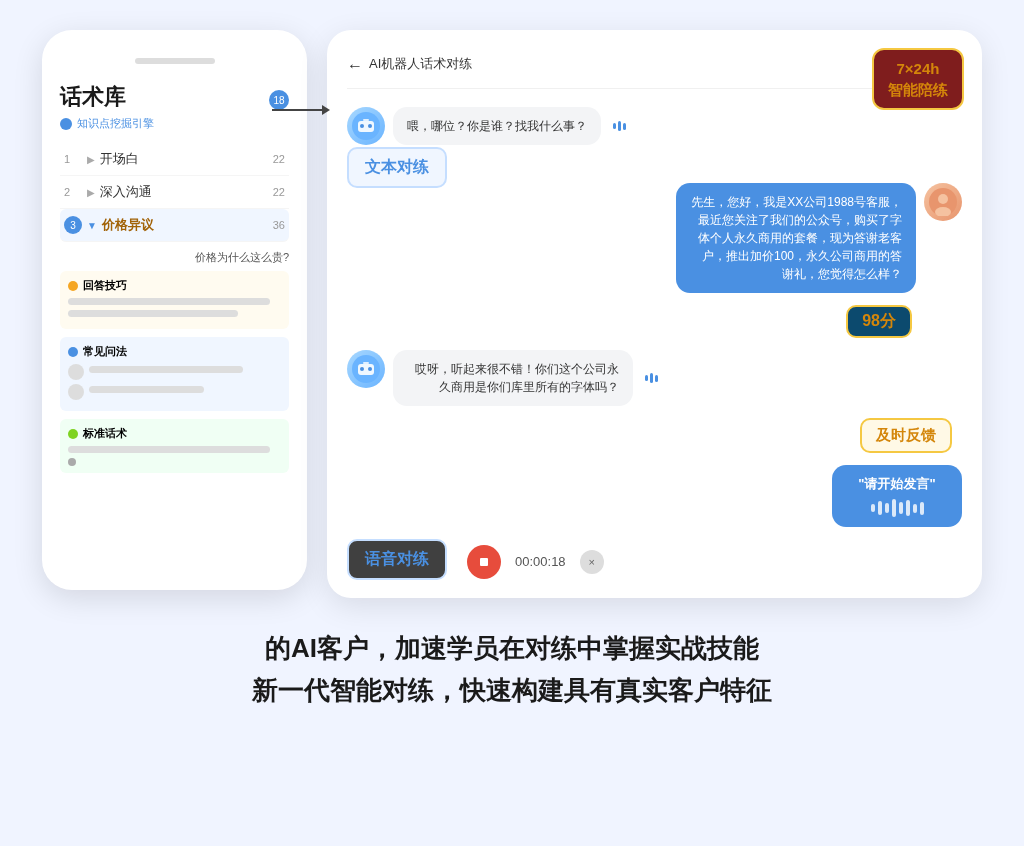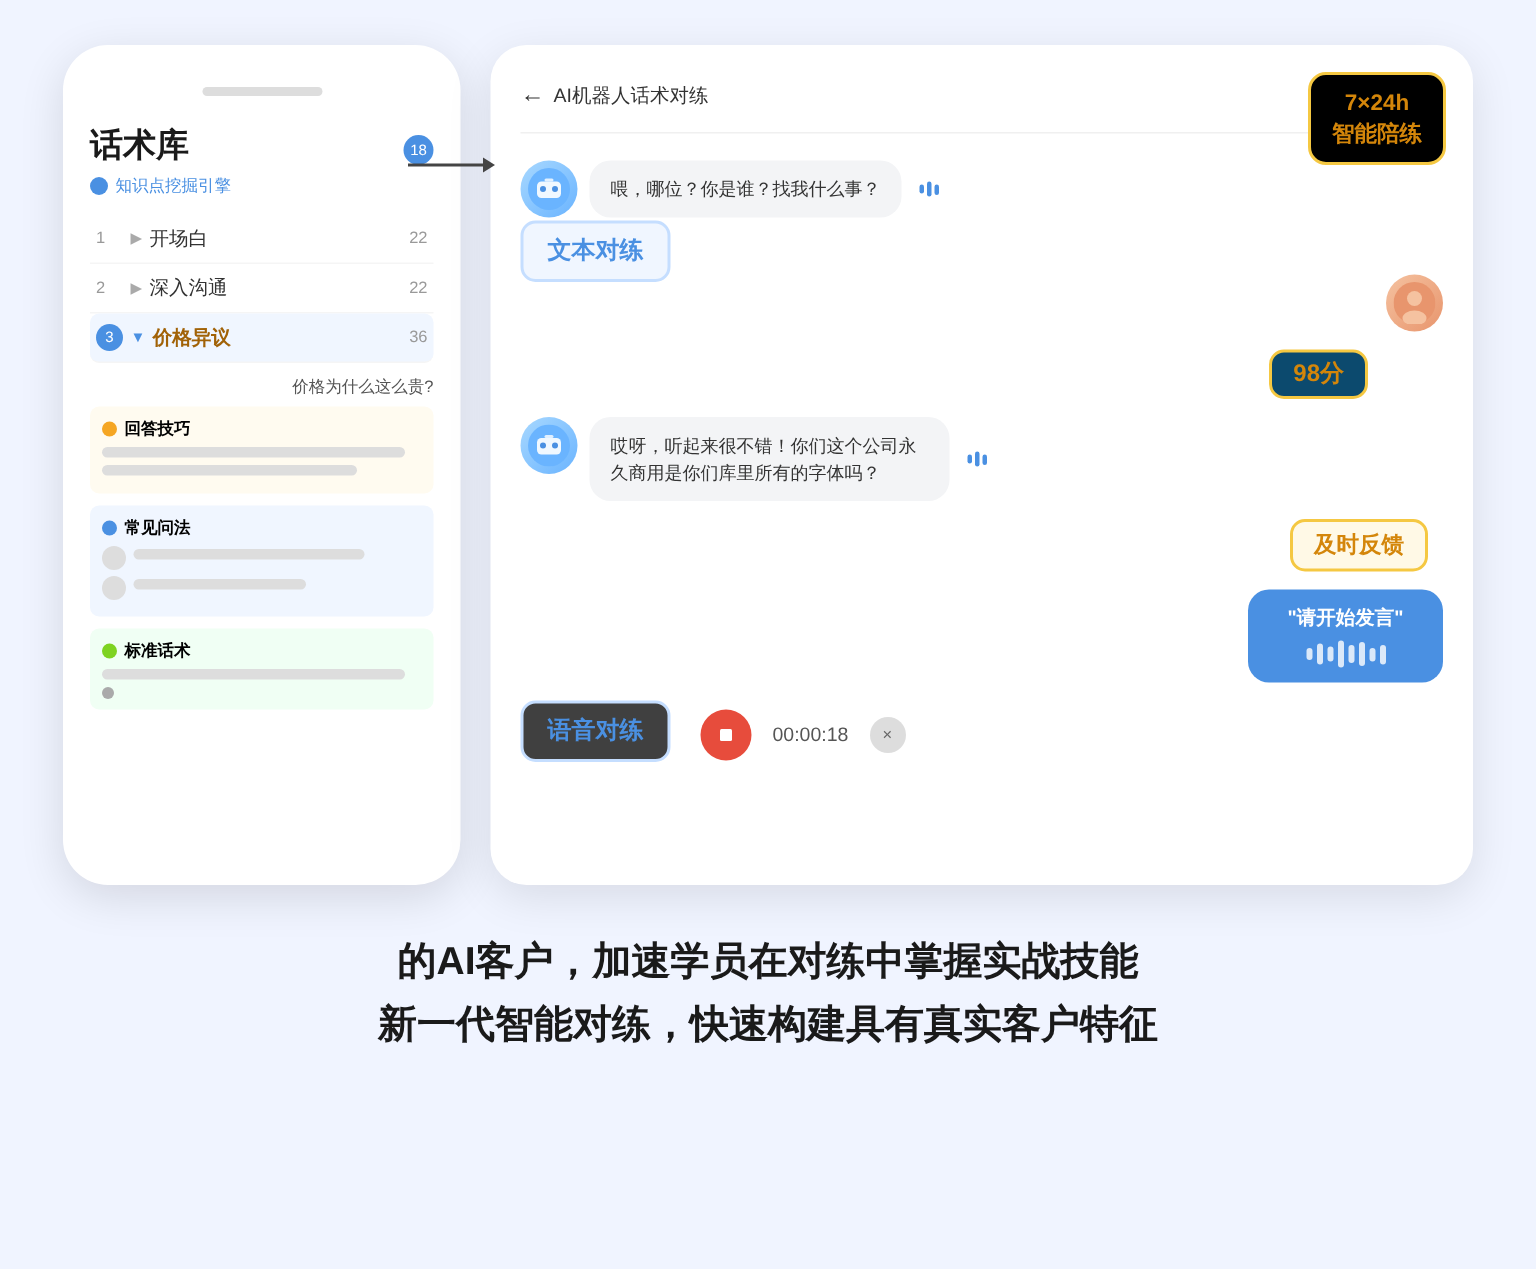--- a/index.html
+++ b/index.html
@@ -234,20 +234,21 @@
     .avatar.human {
       background: linear-gradient(135deg, #f5c2a0, #e8956d);
     }
 
     .bubble {
       border-radius: 14px;
       padding: 10px 14px;
       font-size: 12px;
       line-height: 1.5;
       max-width: 240px;
+      text-align: right;
     }
     .bubble.bot-bubble {
       background: #f3f4f6;
       color: #333;
     }
     .bubble.human-bubble {
       background: #4a90e2;
       color: #fff;
     }
 
@@ -430,21 +431,21 @@
           <rect x="1" y="5" width="20" height="12" rx="3" fill="#8899cc"></rect>
           <circle cx="7" cy="11" r="2" fill="#fff"></circle>
           <circle cx="15" cy="11" r="2" fill="#fff"></circle>
           <rect x="9" y="1" width="4" height="4" rx="2" fill="#8899cc"></rect>
           <rect x="4" y="15" width="3" height="3" rx="1" fill="#6677bb"></rect>
           <rect x="15" y="15" width="3" height="3" rx="1" fill="#6677bb"></rect>
         </svg>
       </div>
     </div>
 
-    <div class="badge-7x24" style="position:absolute;top:18px;right:18px;background:#000000;border:2px solid #f5c842;border-radius:12px;padding:8px 14px;font-size:15px;font-weight:700;color:#d4860a;text-align:center;line-height:1.4;">
+    <div class="badge-7x24" style="position:absolute;top:18px;right:18px;background:#7f1d1d;border:2px solid #f5c842;border-radius:12px;padding:8px 14px;font-size:15px;font-weight:700;color:#d4860a;text-align:center;line-height:1.4;">
       <span style="white-space:pre-line;">7×24h
 智能陪练</span>
     </div>
 
     <div class="chat-area" style="margin-top:10px;">
 
       <div class="chat-row">
         <div class="avatar bot">
           <svg width="28" height="28" viewBox="0 0 28 28" fill="none">
             <circle cx="14" cy="14" r="14" fill="#6ab4ff"></circle>
@@ -472,20 +473,23 @@
         </div>
       </div>
 
       <div class="chat-row right" style="margin-top:14px;">
         <div class="avatar human">
           <svg width="28" height="28" viewBox="0 0 28 28">
             <circle cx="14" cy="14" r="14" fill="#e8956d"></circle>
             <circle cx="14" cy="11" r="5" fill="#f5c2a0"></circle>
             <ellipse cx="14" cy="24" rx="8" ry="5" fill="#f5c2a0"></ellipse>
           </svg>
+        </div>
+        <div class="bubble human-bubble">
+          <span>先生，您好，我是XX公司1988号客服，最近您关注了我们的公众号，购买了字体个人永久商用的套餐，现为答谢老客户，推出加价100，永久公司商用的答谢礼，您觉得怎么样？</span>
         </div>
       </div>
 
       <div style="display:flex;justify-content:flex-end;margin-right:50px;">
         <div style="background:#0c4a6e;border:2px solid #f5c842;border-radius:10px;padding:4px 14px;font-size:16px;font-weight:700;color:#d4860a;">
           <span>98分</span>
         </div>
       </div>
 
       <div class="chat-row">

